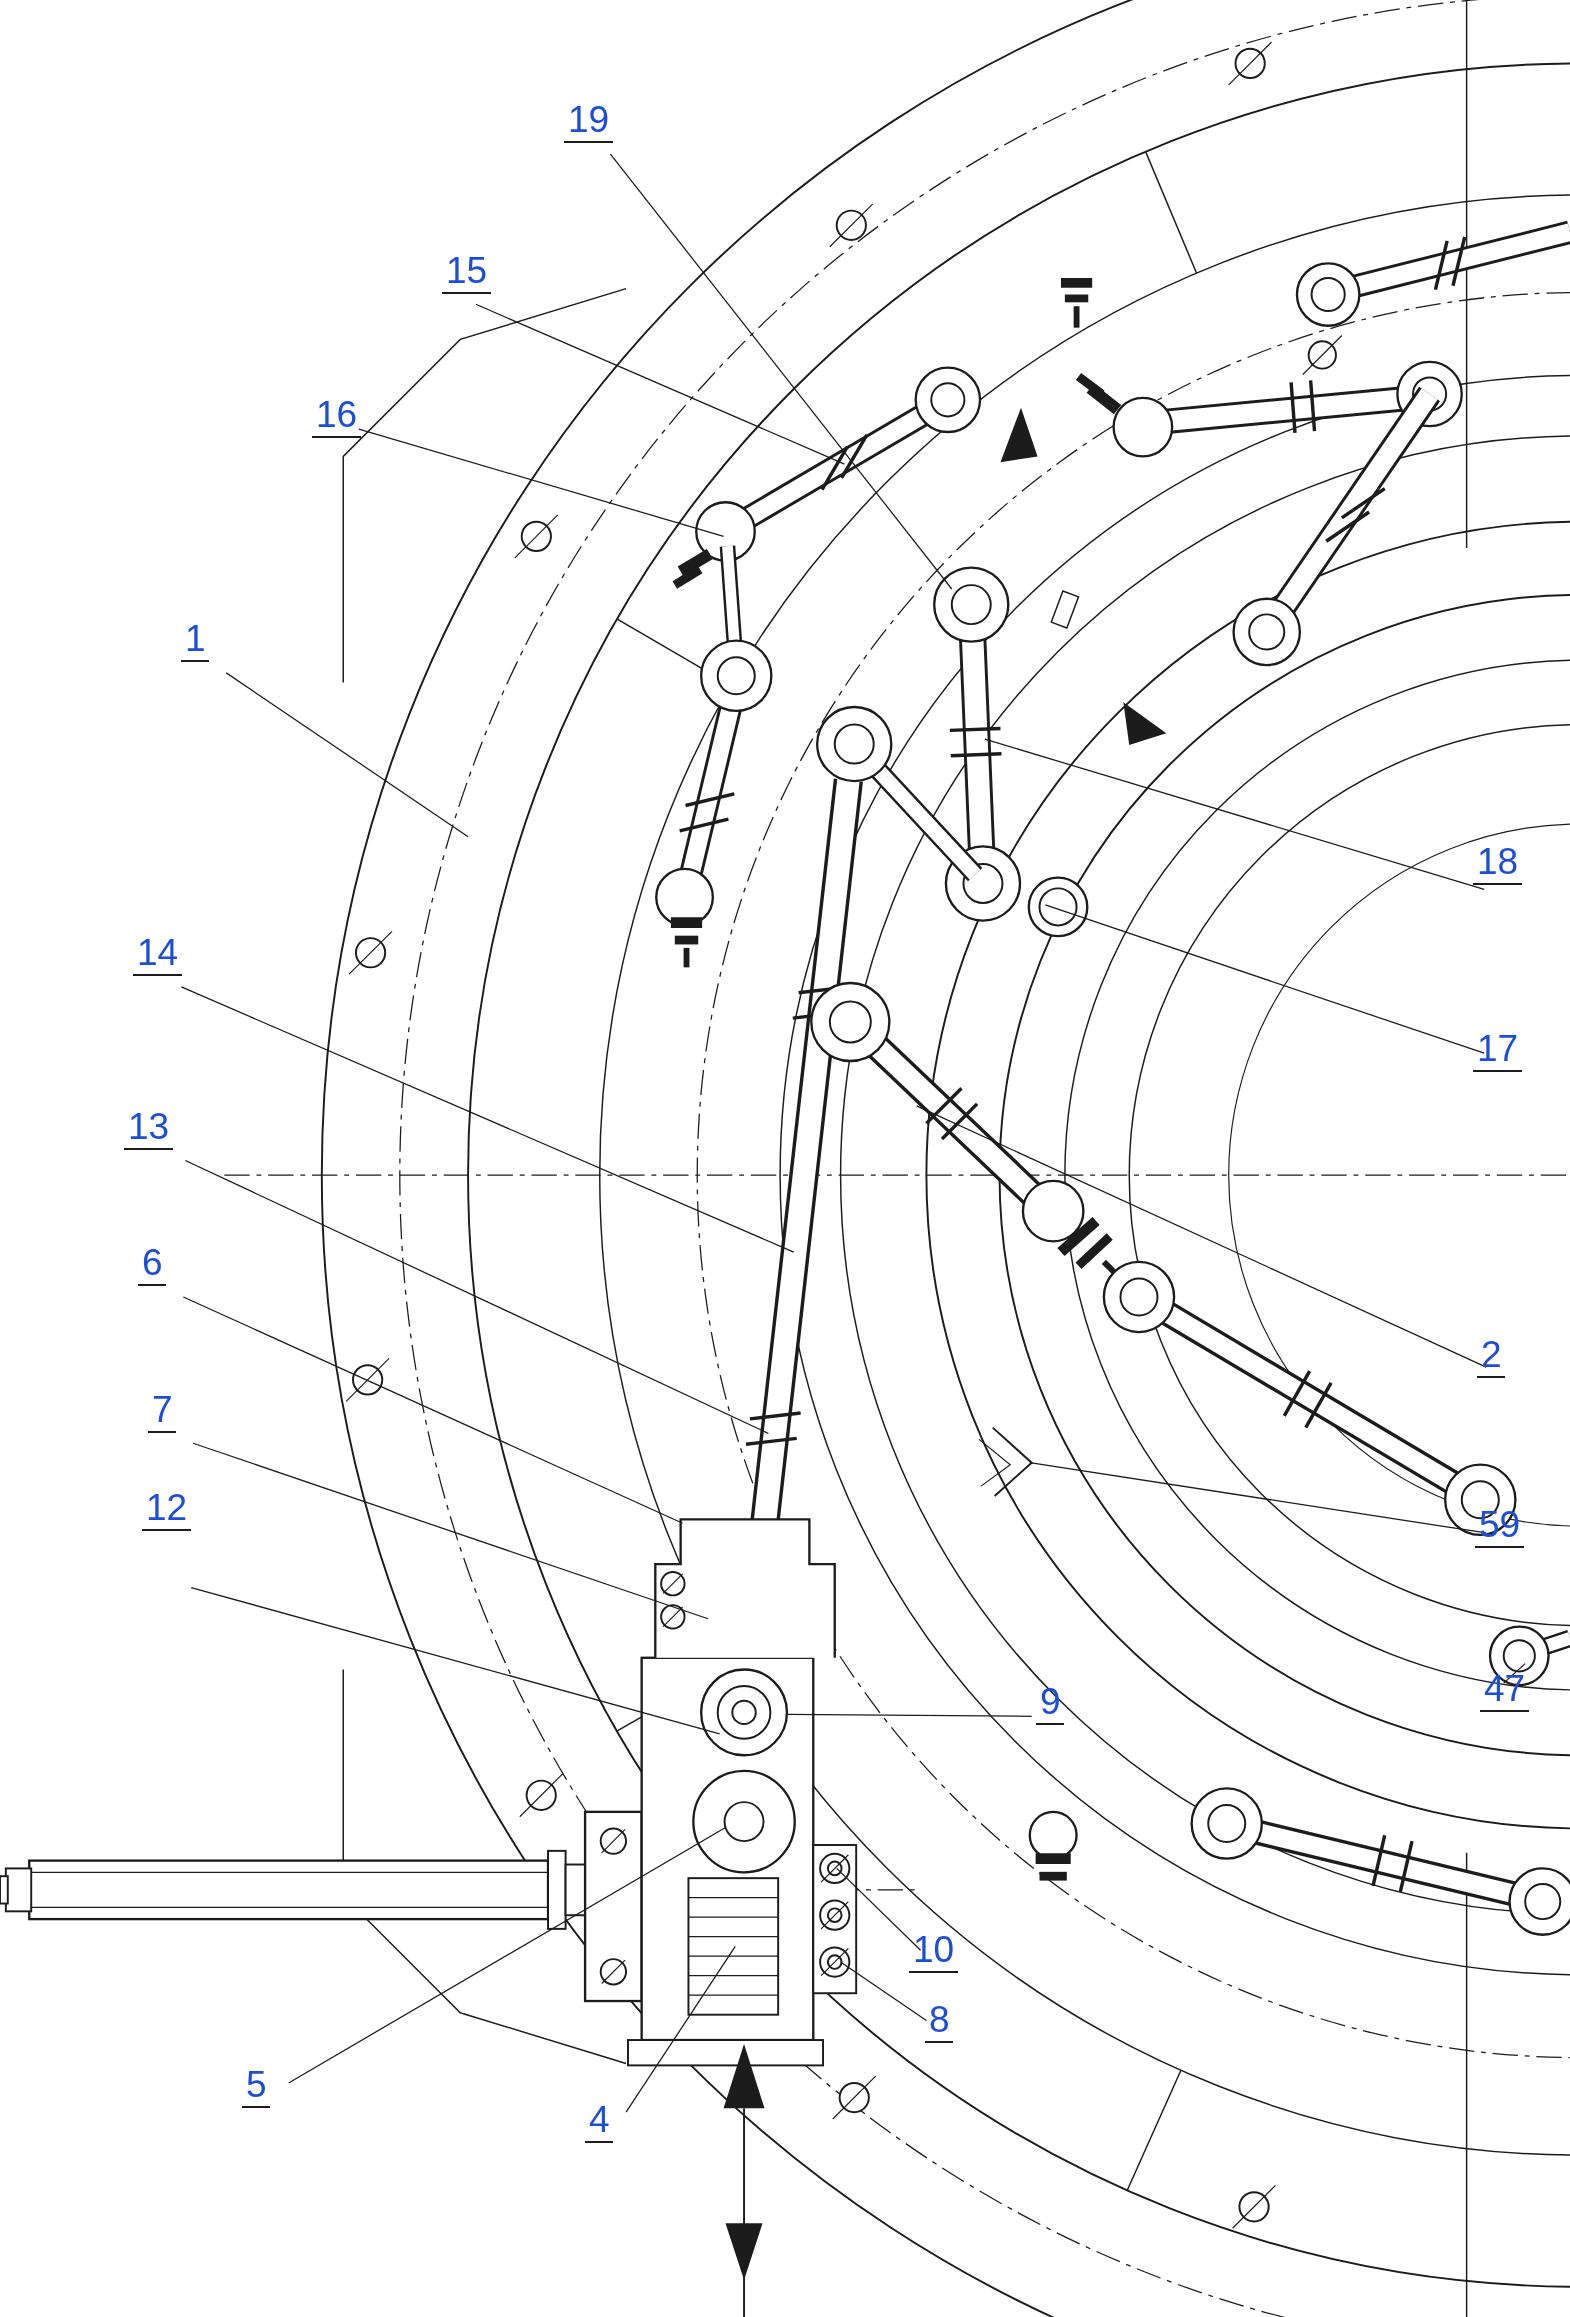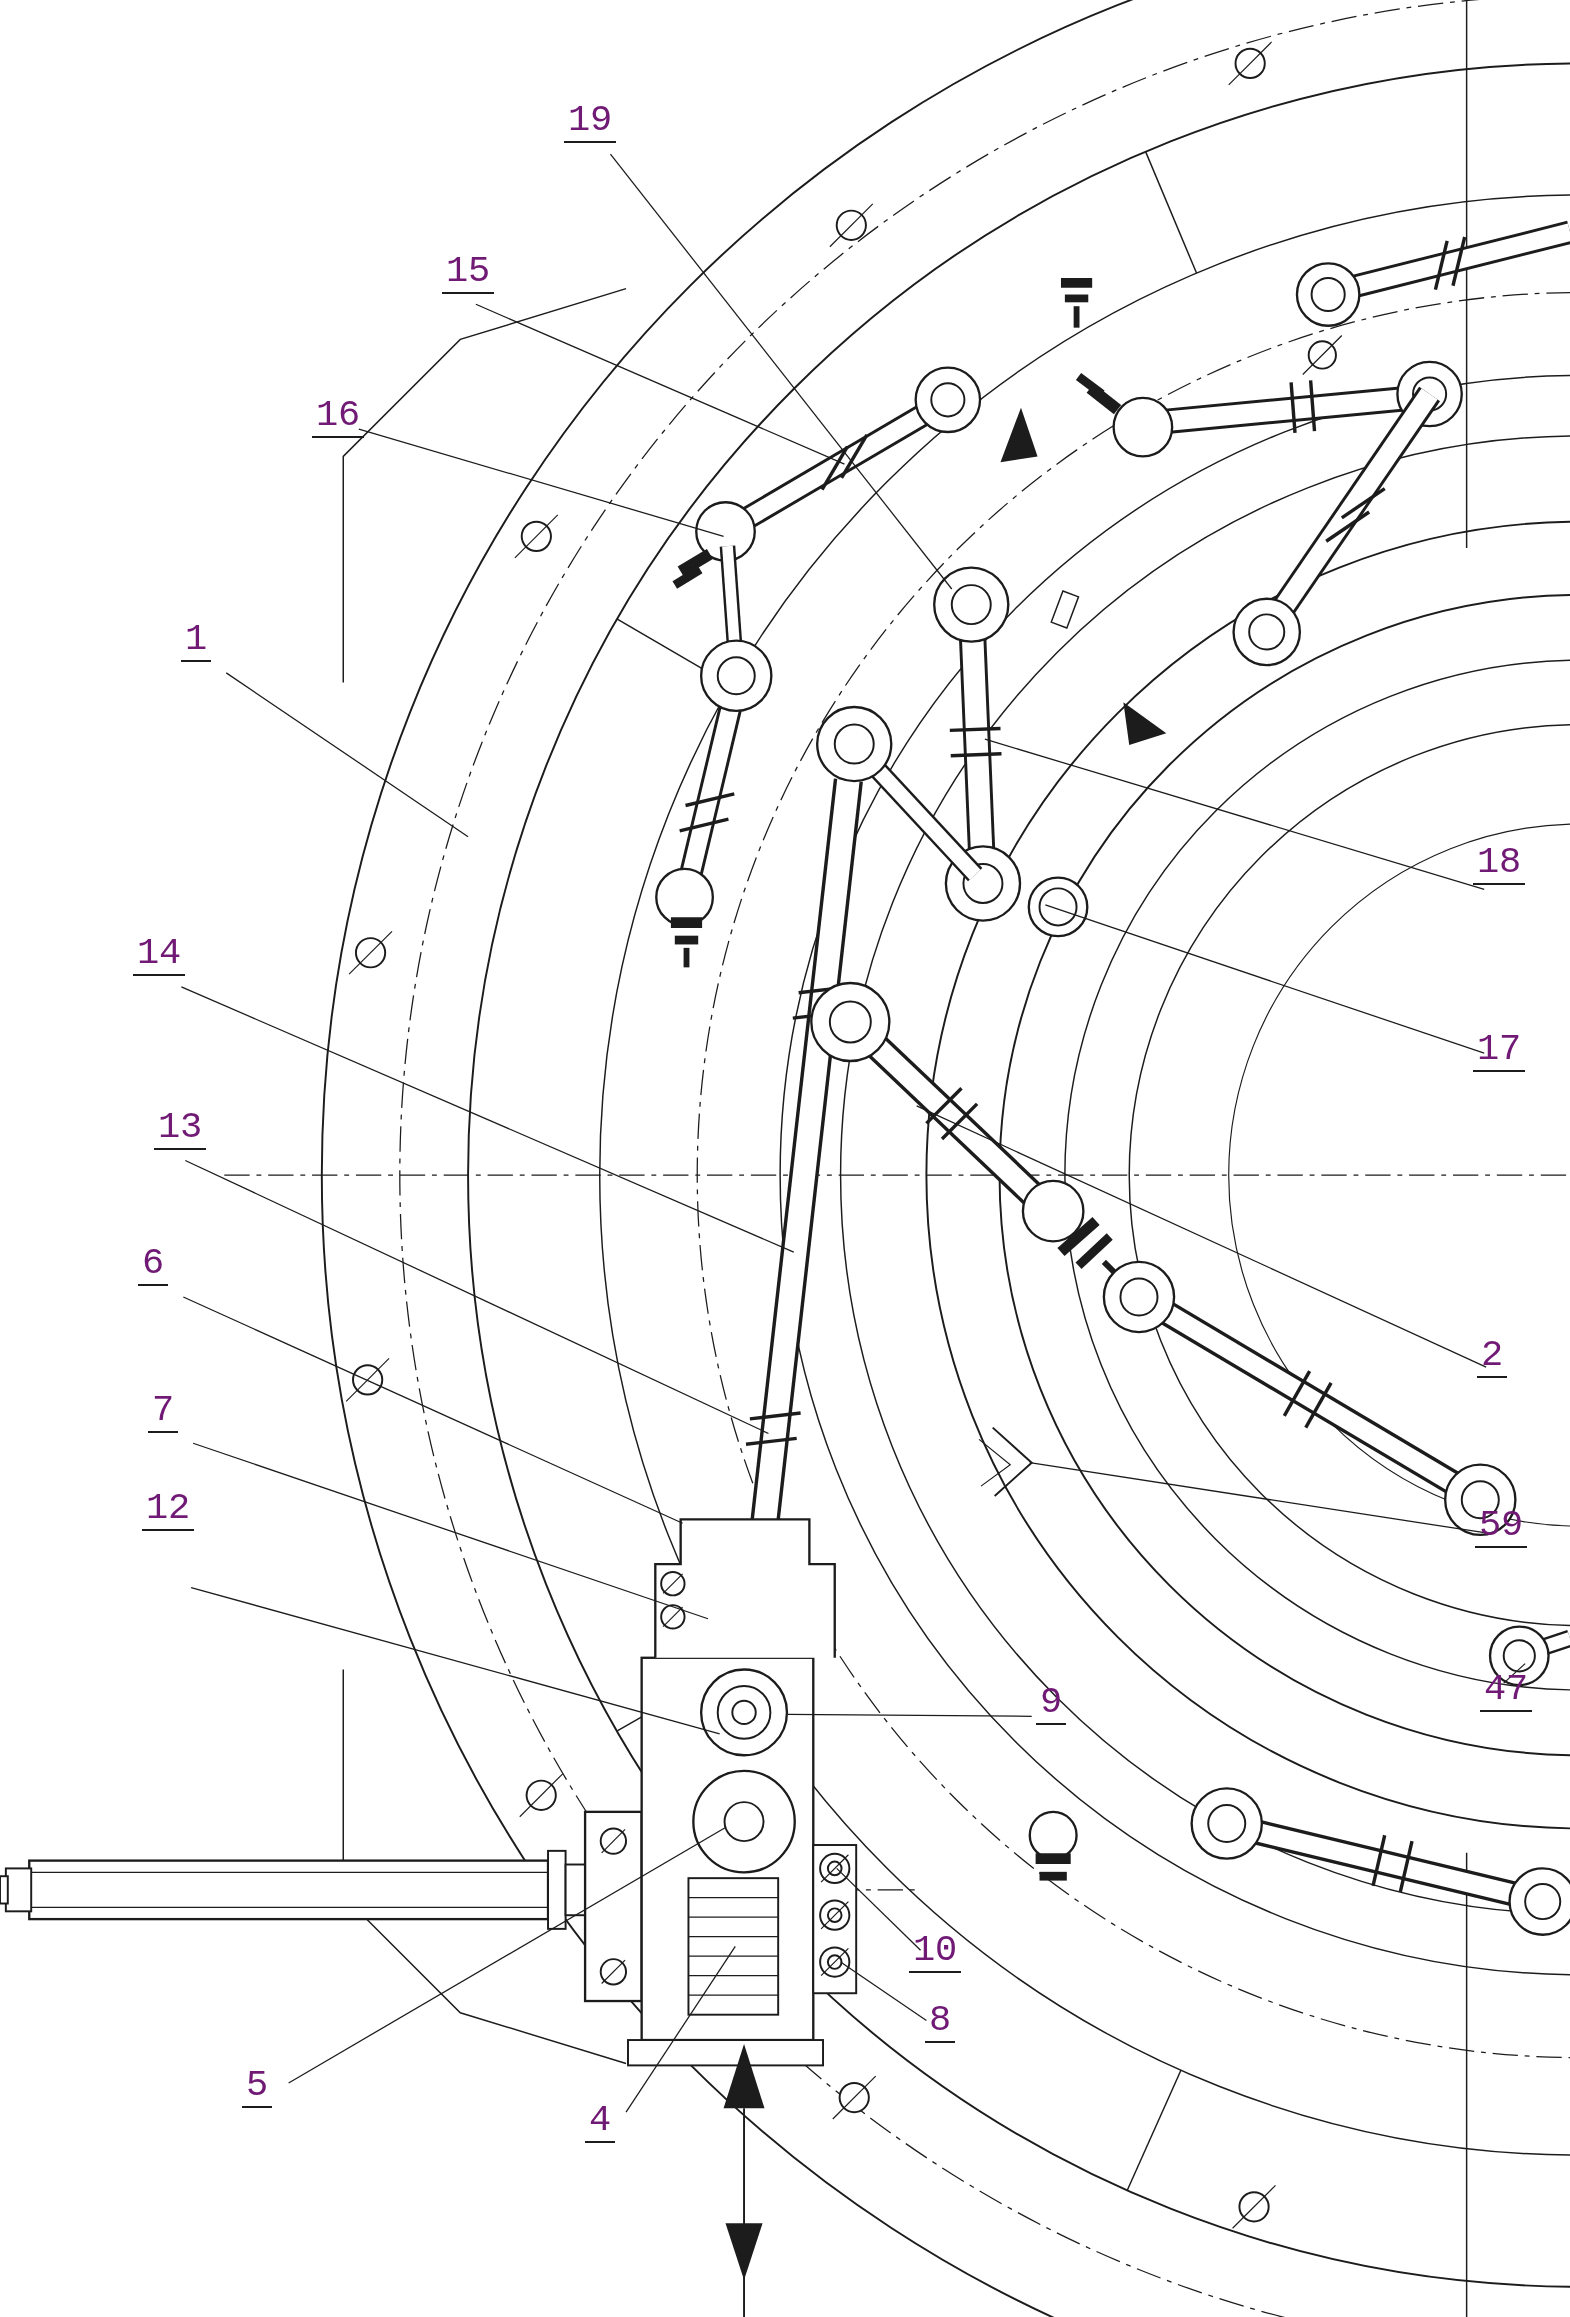--- a/index.html
+++ b/index.html
@@ -1,21 +1,21 @@
 <!DOCTYPE html>
 <html><head>
 <meta charset="utf-8">
 <style>
   html,body{margin:0;padding:0;background:#ffffff;}
   #stage{position:relative;width:1570px;height:2317px;background:#ffffff;overflow:hidden;
          font-family:"Liberation Serif", serif;}
   #drawing{position:absolute;left:0;top:0;}
-  .lbl{position:absolute;font-size:37px;line-height:1.05;color:#701a75;
+  .lbl{position:absolute;font-size:37px;line-height:1.05;color:#1d4ed8;
        border-bottom:2.4px solid #1c1c1c;padding:0 3.9px 1px 3.9px;
-       font-family:Liberation Mono, monospace;}
+       font-family:Liberation Sans, sans-serif;}
   
   .ln{stroke:#1c1c1c;stroke-width:2;fill:none;}
   .ln15{stroke:#1c1c1c;stroke-width:1.5;fill:none;}
   .thin{stroke:#1c1c1c;stroke-width:1.2;fill:none;}
   .dd{stroke:#1c1c1c;stroke-width:1.3;fill:none;stroke-dasharray:26 7 5 7;}
   .wfill{fill:#ffffff;stroke:#1c1c1c;stroke-width:2.4;}
   .wfill2{fill:#ffffff;stroke:#1c1c1c;stroke-width:2;}
   .rodB{stroke:#1c1c1c;fill:none;}
   .rodW{stroke:#ffffff;fill:none;}
   .solid{fill:#1c1c1c;stroke:none;}
@@ -364,21 +364,21 @@
   <div class="lbl" style="left:181px;top:620px">1</div>
   <div class="lbl" style="left:1477px;top:1336px">2</div>
   <div class="lbl" style="left:585px;top:2101px">4</div>
   <div class="lbl" style="left:242px;top:2066px">5</div>
   <div class="lbl" style="left:138px;top:1244px">6</div>
   <div class="lbl" style="left:148px;top:1391px">7</div>
   <div class="lbl" style="left:925px;top:2001px">8</div>
   <div class="lbl" style="left:1036px;top:1683px">9</div>
   <div class="lbl" style="left:909px;top:1931px">10</div>
   <div class="lbl" style="left:142px;top:1489px">12</div>
-  <div class="lbl" style="left:154px;top:1108px">13</div>
+  <div class="lbl" style="left:124px;top:1108px">13</div>
   <div class="lbl" style="left:133px;top:934px">14</div>
   <div class="lbl" style="left:442px;top:252px">15</div>
   <div class="lbl" style="left:312px;top:396px">16</div>
   <div class="lbl" style="left:1473px;top:1030px">17</div>
   <div class="lbl" style="left:1473px;top:843px">18</div>
   <div class="lbl" style="left:564px;top:101px">19</div>
   <div class="lbl" style="left:1480px;top:1670px">47</div>
   <div class="lbl" style="left:1475px;top:1506px">59</div>
 
 </div>

